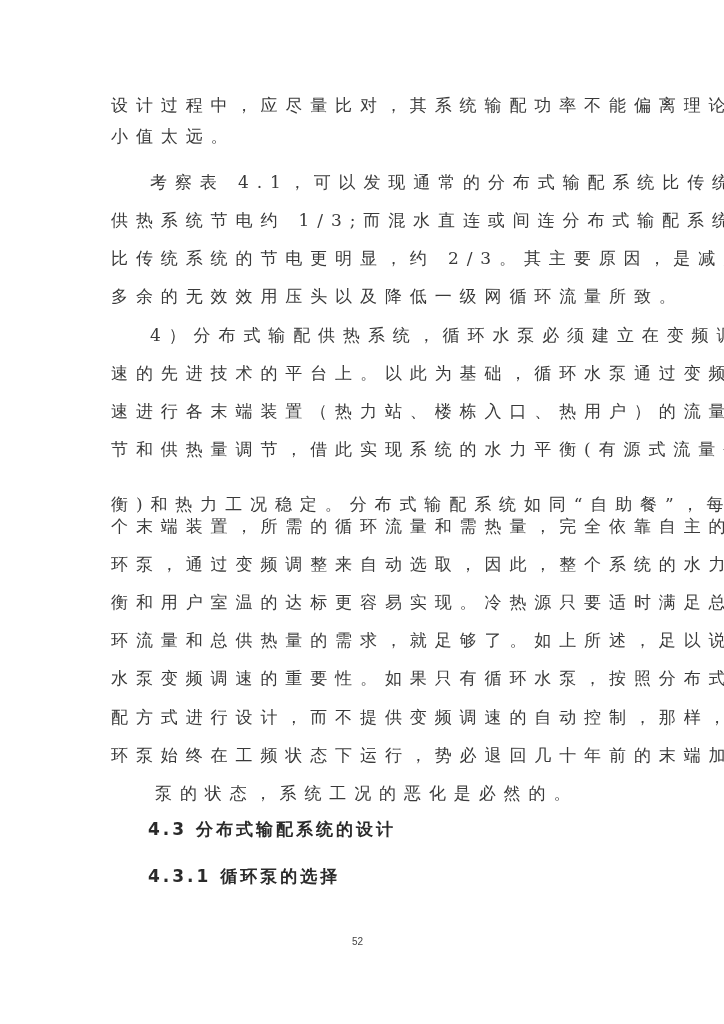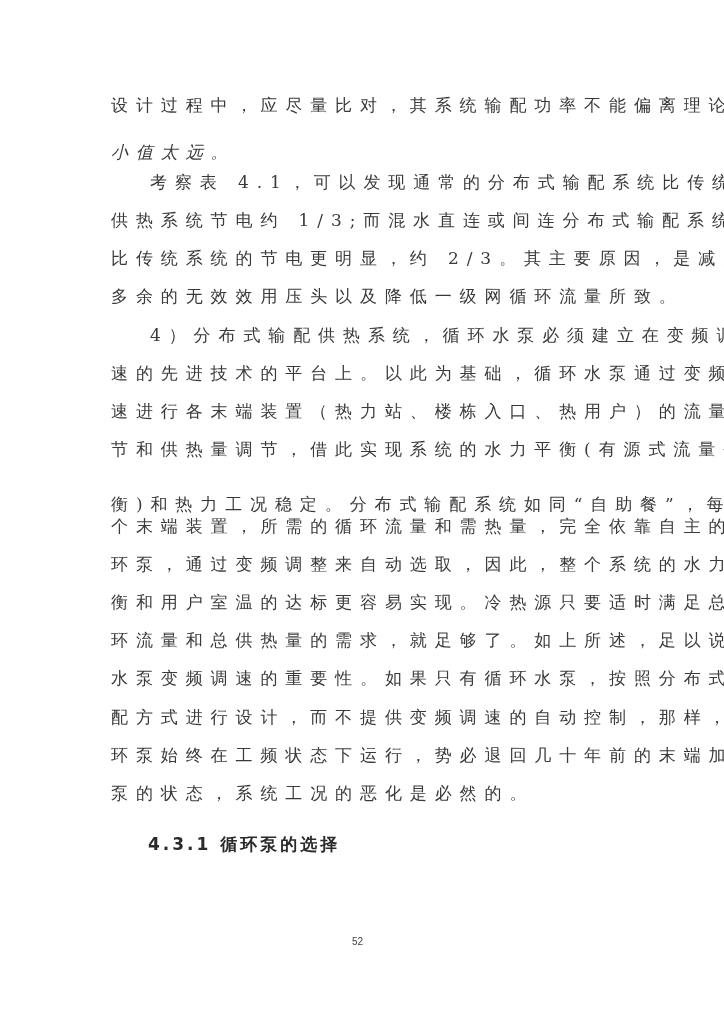--- a/index.html
+++ b/index.html
@@ -40,35 +40,36 @@
     font-family: "Liberation Sans", sans-serif;
     font-size: 10px;
     color: #444;
   }
 </style>
 </head>
 <body>
 
 <div class="page">
   <div class="line" style="top:93px;">设计过程中，应尽量比对，其系统输配功率不能偏离理论最</div>
-  <div class="line" style="top:140px;font-style:italic;">小值太远。</div>
+  <div class="line" style="top:124px;">小值太远。</div>
   <div class="line indent" style="top:170px;">考察表 4.1，可以发现通常的分布式输配系统比传统的</div>
   <div class="line" style="top:208px;">供热系统节电约 1/3;而混水直连或间连分布式输配系统(3+)</div>
   <div class="line" style="top:246px;">比传统系统的节电更明显，约 2/3。其主要原因，是减少了</div>
   <div class="line" style="top:284px;">多余的无效效用压头以及降低一级网循环流量所致。</div>
   <div class="line indent" style="top:323px;">4）分布式输配供热系统，循环水泵必须建立在变频调</div>
   <div class="line" style="top:361px;">速的先进技术的平台上。以此为基础，循环水泵通过变频调</div>
   <div class="line" style="top:399px;">速进行各末端装置（热力站、楼栋入口、热用户）的流量调</div>
   <div class="line" style="top:437px;">节和供热量调节，借此实现系统的水力平衡(有源式流量平</div>
   <div class="line" style="top:492px;">衡)和热力工况稳定。分布式输配系统如同“自助餐”，每</div>
   <div class="line" style="top:514px;">个末端装置，所需的循环流量和需热量，完全依靠自主的循</div>
   <div class="line" style="top:552px;">环泵，通过变频调整来自动选取，因此，整个系统的水力平</div>
   <div class="line" style="top:590px;">衡和用户室温的达标更容易实现。冷热源只要适时满足总循</div>
   <div class="line" style="top:628px;">环流量和总供热量的需求，就足够了。如上所述，足以说明</div>
   <div class="line" style="top:666px;">水泵变频调速的重要性。如果只有循环水泵，按照分布式输</div>
   <div class="line" style="top:705px;">配方式进行设计，而不提供变频调速的自动控制，那样，循</div>
   <div class="line" style="top:743px;">环泵始终在工频状态下运行，势必退回几十年前的末端加压</div>
-  <div class="line" style="top:781px;">泵的状态，系统工况的恶化是必然的。</div>
+  <div class="line" style="top:781px;margin-left:44px;">泵的状态，系统工况的恶化是必然的。</div>
 
-  <div class="heading" style="top:832px;">4.3.1 循环泵的选择</div>
+  <div class="heading" style="top:817px;">4.3 分布式输配系统的设计</div>
+  <div class="heading" style="top:864px;">4.3.1 循环泵的选择</div>
 
   <div class="page-number">52</div>
 </div>
 
 </body></html>

